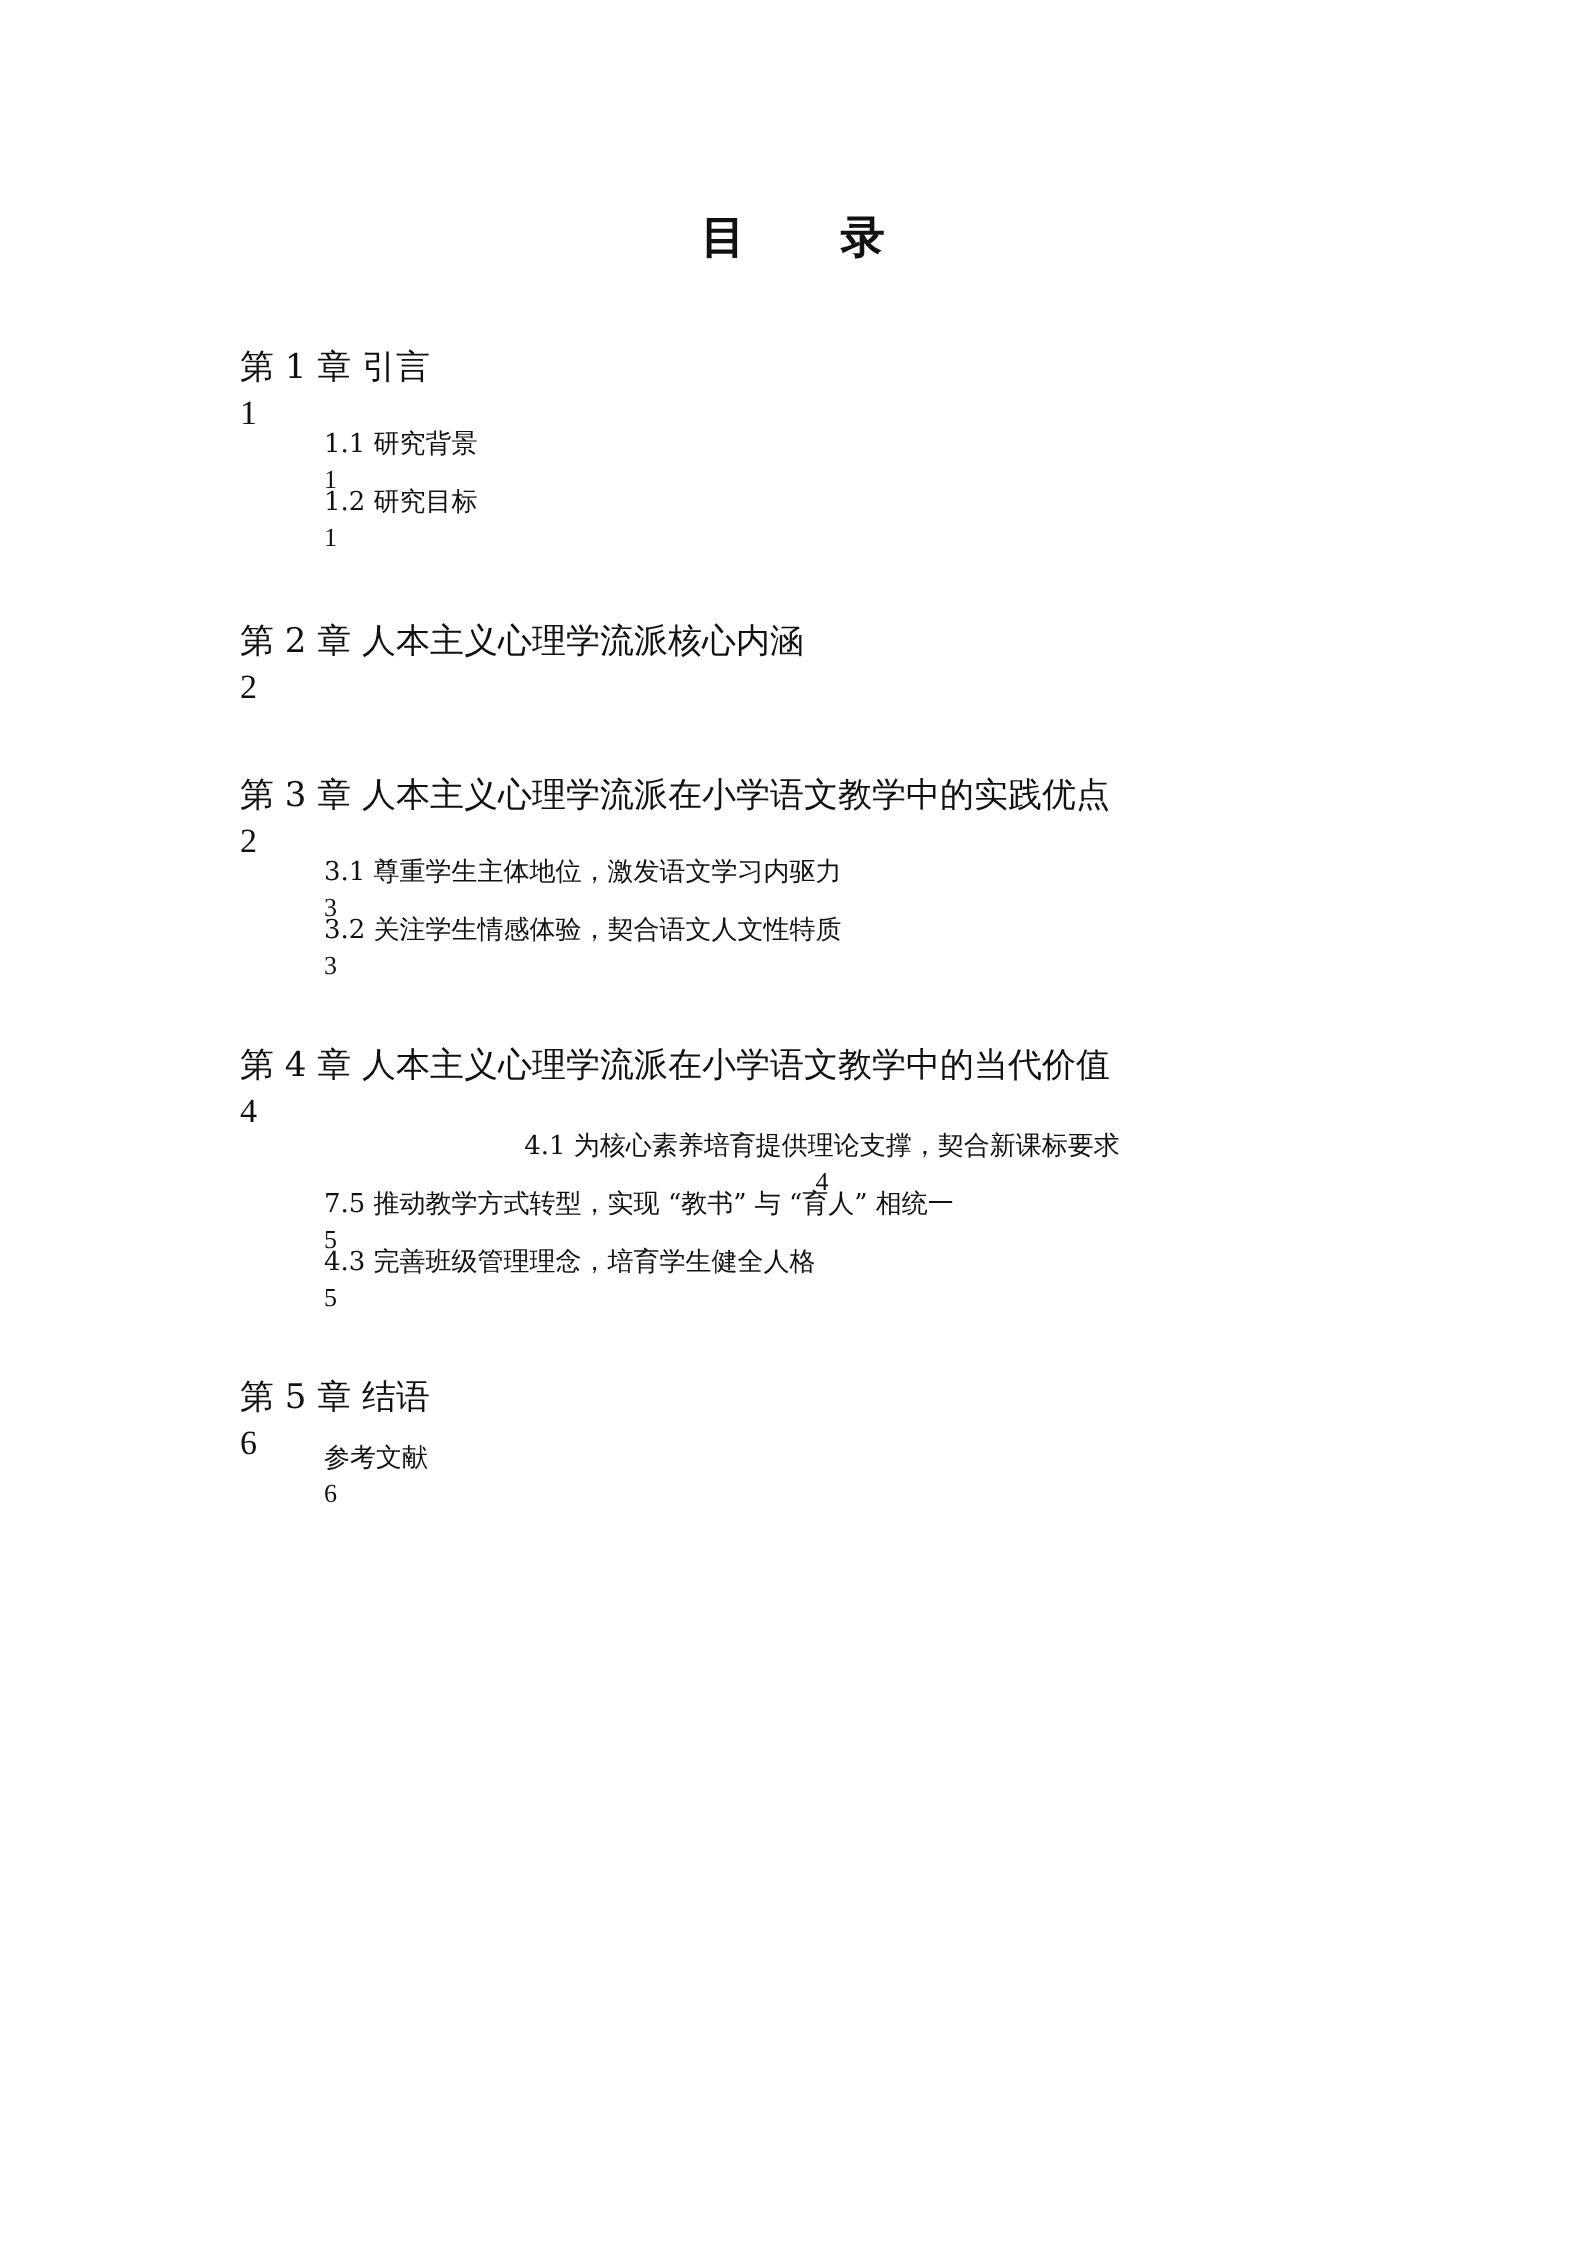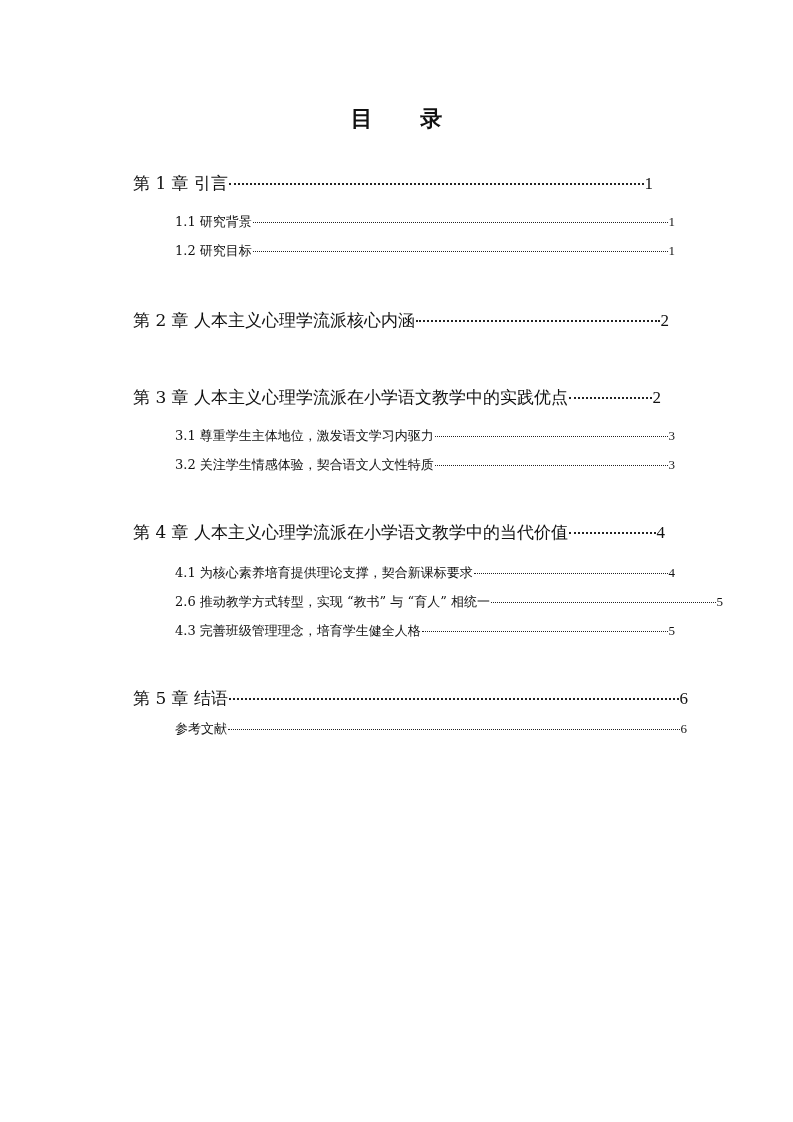--- a/index.html
+++ b/index.html
@@ -1,20 +1,20 @@
 <!DOCTYPE html>
 <html><head>
 <meta charset="utf-8">
 <style>
   html, body { margin: 0; padding: 0; background: #ffffff; }
   body { width: 793px; height: 1122px; position: relative; overflow: hidden;
          font-family: "DejaVu Serif", "Liberation Serif", serif; color: #111; }
   .title { position: absolute; top: 104px; left: 0; width: 793px; text-align: center;
            font-family: "DejaVu Sans", sans-serif; font-weight: bold; font-size: 22px; letter-spacing: 20px; text-indent: 20px; }
-  .entry { position: absolute; left: 133px; display: flex; align-items: baseline; white-space: nowrap; }
+  .entry { position: absolute; left: 119px; display: flex; align-items: baseline; white-space: nowrap; flex-direction: column; }
   .entry .label { flex: 0 0 auto; }
   .entry .dots { flex: 1 1 auto; overflow: hidden; border-bottom: 2px dotted #222; margin: 0 1px; transform: translateY(-4px); }
   .entry .page { flex: 0 0 auto; font-family: "Liberation Serif", serif; }
   .ch { font-size: 17px; }
   .sec { font-size: 13px; margin-left: 42px; }
   .ch .dots { border-bottom-width: 2px; }
   .sec .dots { border-bottom-width: 1.6px; transform: translateY(-3px); }
 </style>
 </head>
 <body>
@@ -54,27 +54,27 @@
 <div class="entry sec" style="top:456px; width:500px;">
   <span class="label">3.2  关注学生情感体验，契合语文人文性特质</span>
   <span class="dots"></span>
   <span class="page">3</span>
 </div>
 <div class="entry ch" style="top:521px; width:532px;">
   <span class="label">第 4 章  人本主义心理学流派在小学语文教学中的当代价值</span>
   <span class="dots"></span>
   <span class="page">4</span>
 </div>
-<div class="entry sec" style="top:564px; width:500px;">
+<div class="entry sec" style="top:564px; width:500px;align-items:center;">
   <span class="label">4.1  为核心素养培育提供理论支撑，契合新课标要求</span>
   <span class="dots"></span>
   <span class="page">4</span>
 </div>
 <div class="entry sec" style="top:593px; width:548px;">
-  <span class="label">2.6  推动教学方式转型，实现 “教书” 与 “育人” 相统一</span>
+  <span class="label">7.5  推动教学方式转型，实现 “教书” 与 “育人” 相统一</span>
   <span class="dots"></span>
   <span class="page">5</span>
 </div>
 <div class="entry sec" style="top:622px; width:500px;">
   <span class="label">4.3  完善班级管理理念，培育学生健全人格</span>
   <span class="dots"></span>
   <span class="page">5</span>
 </div>
 <div class="entry ch" style="top:687px; width:555px;">
   <span class="label">第 5 章  结语</span>

